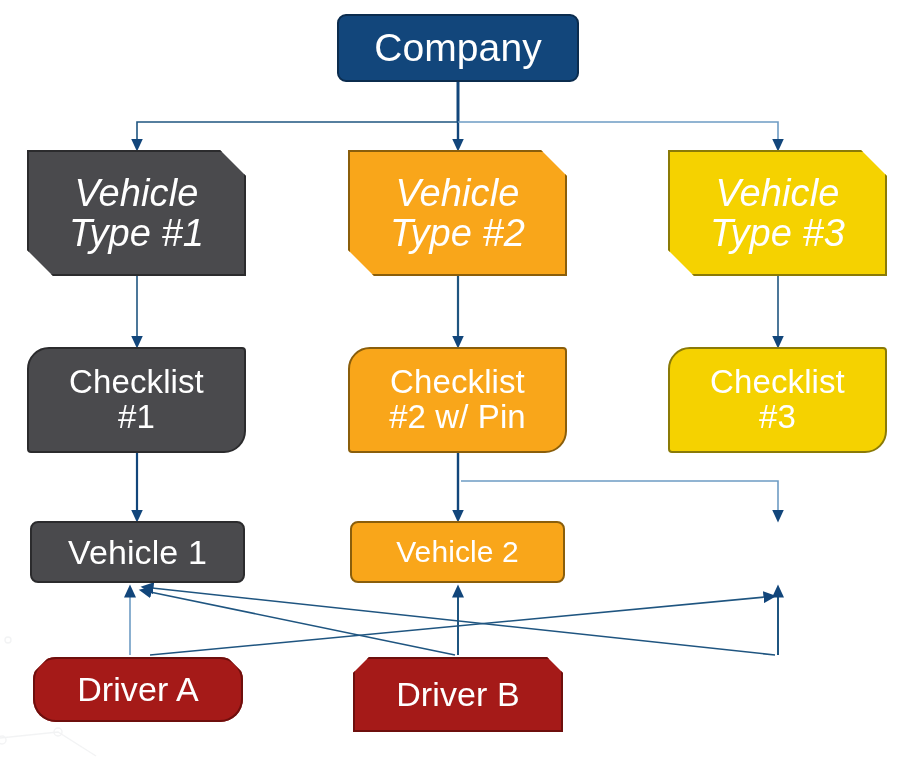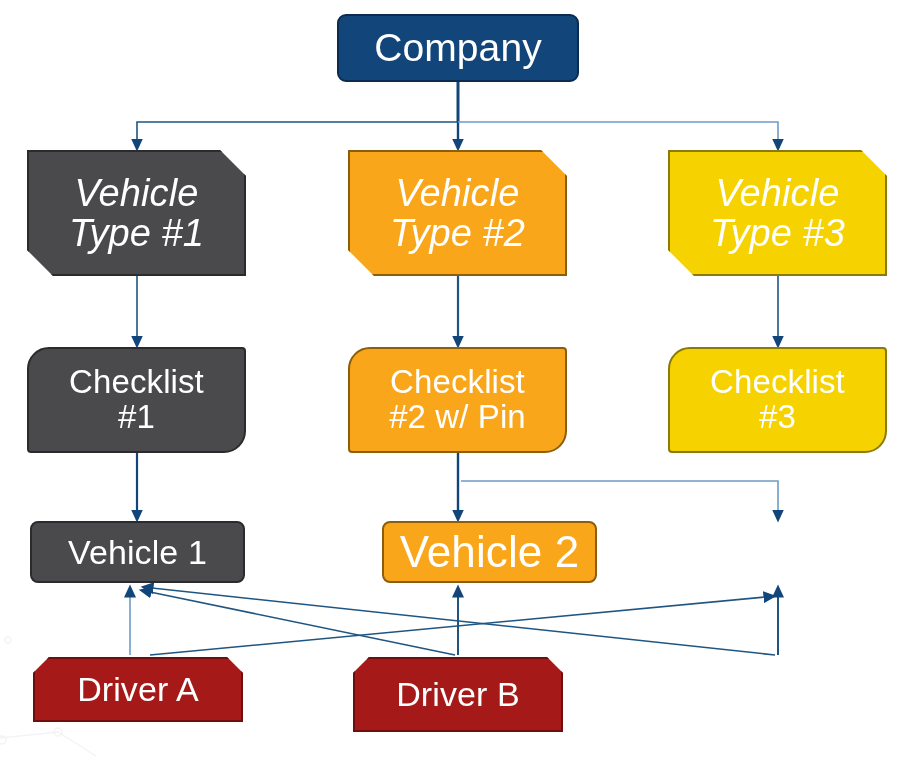--- a/index.html
+++ b/index.html
@@ -144,23 +144,23 @@
 Type #3</div>
 
   <div class="node shape-diag-round" style="left: 27px; top: 347px; width: 219px; height: 106px; background: rgb(74, 74, 77); font-size: 33px; border: 2px solid rgb(43, 43, 45);">Checklist
 #1</div>
   <div class="node shape-diag-round" style="left: 348px; top: 347px; width: 219px; height: 106px; background: rgb(249, 166, 26); font-size: 33px; border: 2px solid rgb(138, 94, 11);">Checklist
 #2 w/ Pin</div>
   <div class="node shape-diag-round" style="left: 668px; top: 347px; width: 219px; height: 106px; background: rgb(245, 210, 0); font-size: 33px; border: 2px solid rgb(138, 122, 7);">Checklist
 #3</div>
 
   <div class="node shape-rect" style="left: 30px; top: 521px; width: 215px; height: 62px; background: rgb(74, 74, 77); font-size: 34px; border: 2px solid rgb(43, 43, 45);">Vehicle 1</div>
-  <div class="node shape-rect" style="left: 350px; top: 521px; width: 215px; height: 62px; background: rgb(249, 166, 26); font-size: 44px; border: 2px solid rgb(138, 94, 11); margin-left: 32px;">Vehicle 2</div>
+  <div class="node shape-rect" style="left: 350px; top: 521px; width: 215px; height: 62px; background: rgb(249, 166, 26); font-size: 30px; border: 2px solid rgb(138, 94, 11);">Vehicle 2</div>
 
-  <div class="node shape-cut-top" style="left: 33px; top: 657px; width: 210px; height: 65px; background: rgb(165, 26, 24); font-size: 34px; box-shadow: rgb(110, 15, 13) 0px 0px 0px 2px inset;">Driver A</div>
+  <div class="node shape-cut-top" style="left: 33px; top: 657px; width: 210px; height: 65px; background: rgb(165, 26, 24); font-size: 34px; box-shadow: rgb(110, 15, 13) 0px 0px 0px 2px inset; border-radius: 23px;">Driver A</div>
   <div class="node shape-cut-top" style="left: 353px; top: 657px; width: 210px; height: 75px; background: rgb(165, 26, 24); font-size: 34px; box-shadow: rgb(110, 15, 13) 0px 0px 0px 2px inset;">Driver B</div>
 
   <svg class="watermark" style="left:0px; top:610px; width:110px; height:148px;" viewBox="0 0 110 148" xmlns="http://www.w3.org/2000/svg">
     <circle cx="8" cy="30" r="3" fill="none" stroke="#88909a" stroke-width="1.4"></circle>
     <path d="M0,128 L58,122 L96,146" fill="none" stroke="#88909a" stroke-width="1.4"></path>
     <circle cx="58" cy="122" r="4" fill="none" stroke="#88909a" stroke-width="1.4"></circle>
     <circle cx="2" cy="130" r="4" fill="none" stroke="#88909a" stroke-width="1.4"></circle>
   </svg>
 
 </div>

